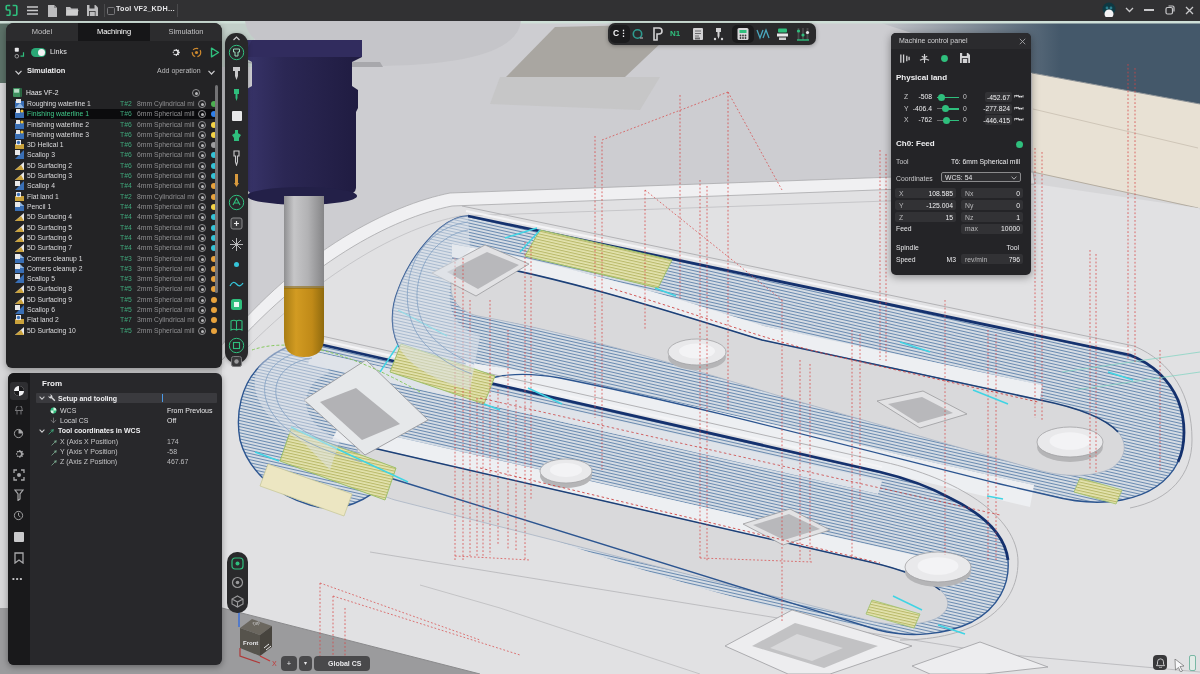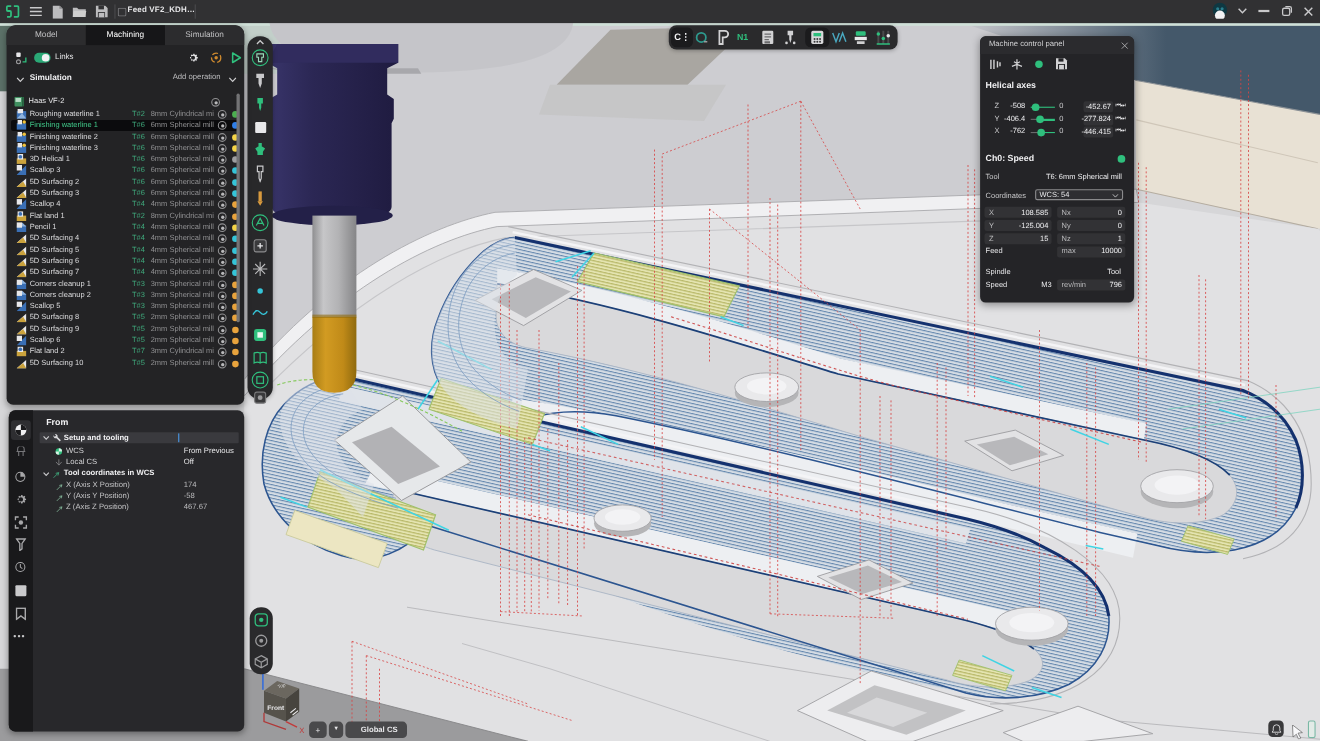--- a/index.html
+++ b/index.html
@@ -258,21 +258,21 @@
   <svg class="abs" style="left:87px;top:5px" width="11" height="11" viewBox="0 0 11 11">
         <path d="M0 0 h8.5 L11 2.5 V11 H0 z" fill="#bcbcbe"></path>
         <rect x="2.5" y="0" width="5" height="3.5" fill="#313133"></rect>
         <rect x="2" y="6" width="6.5" height="5" fill="#313133"></rect>
         <rect x="2.8" y="6.8" width="5" height="4.2" fill="#bcbcbe"></rect>
       </svg>
   <div class="sep" style="left:104px"></div>
   <svg class="abs" style="left:107px;top:7px" width="8" height="8" viewBox="0 0 8 8">
         <rect x="0.5" y="0.5" width="7" height="7" rx="1" fill="none" stroke="#77777a" stroke-width="1"></rect>
       </svg>
-  <div id="tabtitle" style="font-size:7.2px">Feed VF2_KDH…</div>
+  <div id="tabtitle" style="font-size:7.2px">Tool VF2_KDH…</div>
   <div class="sep" style="left:177px"></div>
   <svg class="abs" style="left:1102px;top:2px" width="14" height="15" viewBox="0 0 14 15">
         <circle cx="7" cy="7" r="6.5" fill="#0e3842"></circle>
         <circle cx="7" cy="12" r="4.5" fill="#f2f2f4"></circle>
         <circle cx="5" cy="6" r="1.4" fill="#2a7f8f"></circle>
         <circle cx="9" cy="6" r="1.4" fill="#2a7f8f"></circle>
       </svg>
   <svg class="abs" style="left:1125px;top:7px" width="9" height="6" viewBox="0 0 9 6">
         <path d="M1 1 L4.5 4.5 L8 1" fill="none" stroke="#c9c9cb" stroke-width="1.3"></path>
       </svg>
@@ -797,21 +797,21 @@
       </svg>
   <circle><svg class="abs" style="left:49px;top:21px" width="9" height="9" viewBox="0 0 10 10">
           <circle cx="5" cy="5" r="3.8" fill="#2fbf7d"></circle>
         </svg>
   <svg class="abs" style="left:68px;top:19px" width="12" height="12" viewBox="0 0 12 12">
           <path d="M1 1 h8 L11 3 V11 H1z" fill="#d2d2d4"></path>
           <rect x="3.2" y="1" width="4.6" height="3" fill="#242427"></rect>
           <rect x="2.8" y="6.2" width="6.4" height="4.8" fill="#242427"></rect>
           <rect x="3.8" y="7" width="4.4" height="4" fill="#d2d2d4"></rect>
         </svg>
-  <div class="abs" style="left:5px;top:40px;font-size:8px;font-weight:bold;color:#f0f0f2">Helical axes</div>
+  <div class="abs" style="left:5px;top:40px;font-size:8px;font-weight:bold;color:#f0f0f2">Physical land</div>
   <div class="mlabel" style="left:13px;top:60px">Z</div>
   <div class="mval" style="left:20px;top:60px;width:21px">-508</div>
   <div class="abs" style="left:46px;top:63.5px;width:22px;height:1.6px;background:#2fbf7d"></div>
   <div class="abs" style="left:47px;top:60.5px;width:7px;height:7px;border-radius:50%;background:#2fbf7d"></div>
   <div class="mlabel" style="left:72px;top:60px">0</div>
   <div class="mbox" style="left:94px;top:59px;width:27px">
           <span style="position:absolute;right:2px;top:1.5px;color:#f0f0f2">-452.67</span>
         </div>
   <div class="mlabel" style="left:123px;top:60px;color:#e8e8ea;font-size:5.5px;letter-spacing:-0.5px">⏮⏭</div>
   <div class="mlabel" style="left:13px;top:71.5px">Y</div>
@@ -827,21 +827,21 @@
   <div class="mlabel" style="left:13px;top:83px">X</div>
   <div class="mval" style="left:20px;top:83px;width:21px">-762</div>
   <div class="abs" style="left:46px;top:86.5px;width:9px;height:1.3px;background:#6a6a6c"></div>
   <div class="abs" style="left:55px;top:86.5px;width:13px;height:1.6px;background:#2fbf7d"></div>
   <div class="abs" style="left:52px;top:83.5px;width:7px;height:7px;border-radius:50%;background:#2fbf7d"></div>
   <div class="mlabel" style="left:72px;top:83px">0</div>
   <div class="mbox" style="left:94px;top:82px;width:27px">
           <span style="position:absolute;right:2px;top:1.5px;color:#f0f0f2">-446.415</span>
         </div>
   <div class="mlabel" style="left:123px;top:83px;color:#e8e8ea;font-size:5.5px;letter-spacing:-0.5px">⏮⏭</div>
-  <div class="abs" style="left:5px;top:106px;font-size:8px;font-weight:bold;color:#f0f0f2">Ch0: Speed</div>
+  <div class="abs" style="left:5px;top:106px;font-size:8px;font-weight:bold;color:#f0f0f2">Ch0: Feed</div>
   <div class="abs" style="left:125px;top:108px;width:7px;height:7px;border-radius:50%;background:#2fbf7d"></div>
   <div class="mlabel" style="left:5px;top:125px">Tool</div>
   <div class="mval" style="left:49px;top:125px;width:80px">T6: 6mm Spherical mill</div>
   <div class="mlabel" style="left:5px;top:142px">Coordinates</div>
   <div class="abs" style="left:50px;top:139px;width:80px;height:10px;background:#2e2e31;border:1px solid #8a8a8c;border-radius:2px">
     <span style="position:absolute;left:3px;top:1px;font-size:6.8px;color:#e8e8ea">WCS: 54</span>
     <svg style="position:absolute;right:3px;top:3px" width="6" height="4" viewBox="0 0 7 5">
             <path d="M0.5 0.8 L3.5 4 L6.5 0.8" fill="none" stroke="#c9c9cb" stroke-width="1"></path>
           </svg>
   </div>

